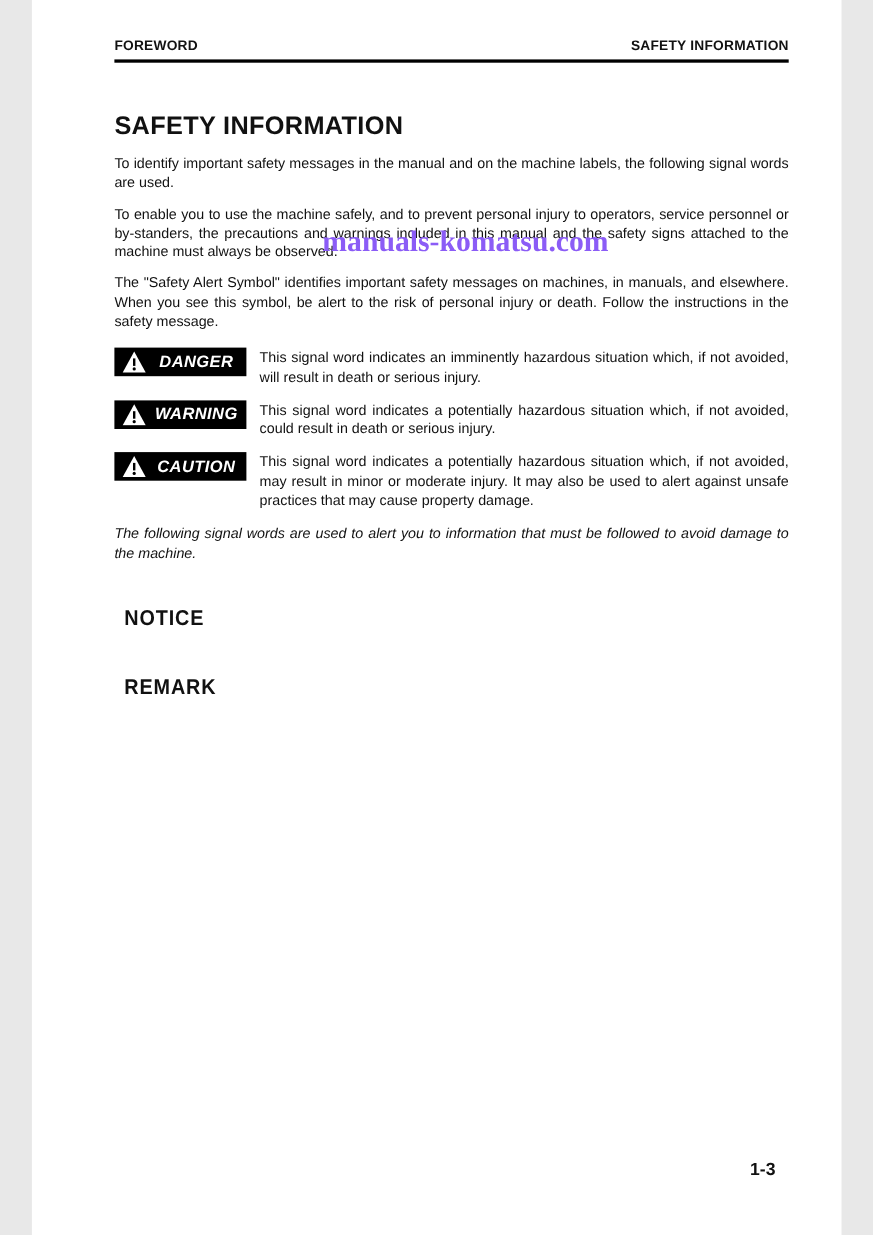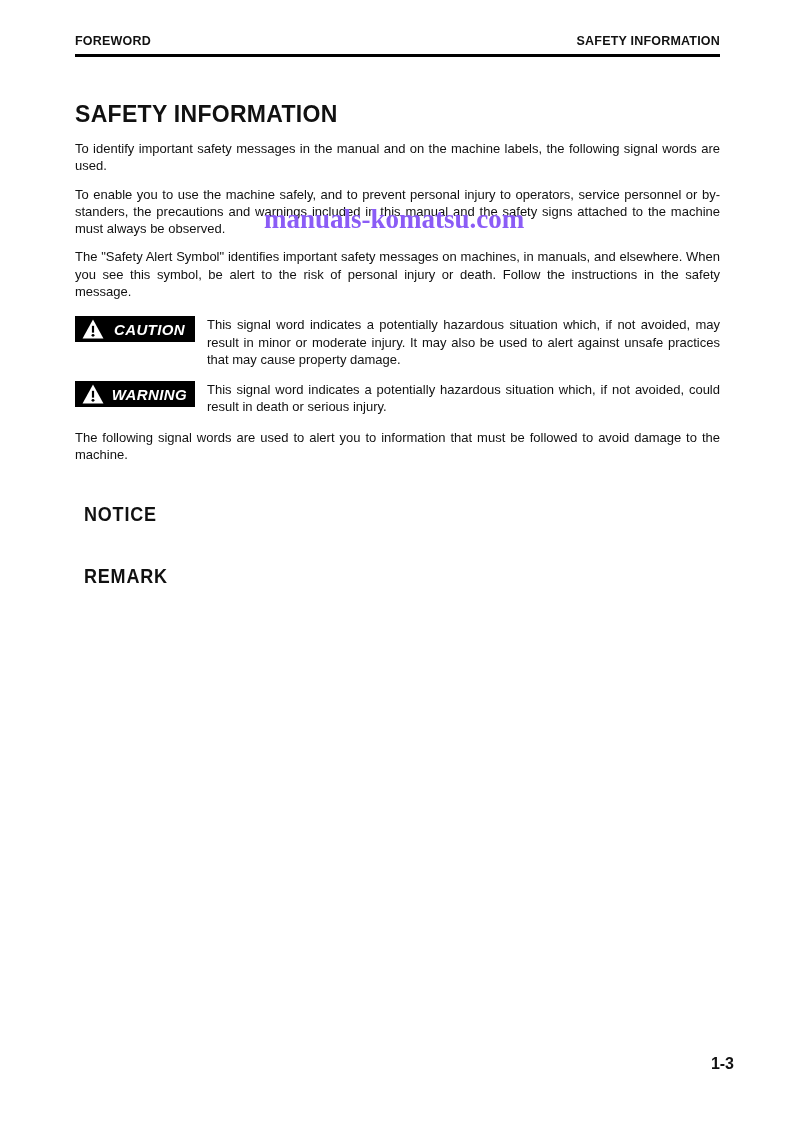--- a/index.html
+++ b/index.html
@@ -1,22 +1,22 @@
 <!DOCTYPE html>
 <html><head>
 <meta charset="utf-8">
 <style>
   html, body { margin:0; padding:0; background:#e8e8e8; }
   .page {
     position:relative;
-    width:794px; height:1123px;
+    width:736px; height:1123px;
     margin:0 auto;
     background:#ffffff;
     box-sizing:border-box;
-    padding:34px 74px 0 75px;
+    padding:34px 48px 0 75px;
     font-family:"Liberation Sans", sans-serif;
     color:#111;
     overflow:hidden;
   }
   .header {
     display:flex; justify-content:space-between; align-items:flex-end;
     font-size:12.5px; font-weight:bold; letter-spacing:0.2px;
   }
   .header-rule {
     border:none; border-top:3px solid #000;
@@ -45,21 +45,21 @@
   }
   .signal-badge .badge-label {
     font-weight:bold; font-style:italic;
     font-size:15px; letter-spacing:0.4px;
     flex:1; text-align:center;
   }
   .warn-icon { width:22px; height:20px; display:block; flex:0 0 auto; }
   .signal-desc, .info-desc {
     font-size:13px; line-height:1.33; text-align:justify;
   }
-  .machine-note { margin-top:18px; }
+  .machine-note { margin-top:18px;font-style:italic; }
   .info-rows { margin-top:16px; }
   .info-row {
     display:grid; grid-template-columns:132px 1fr;
     align-items:start;
     margin-bottom:17px;
     margin-top:39px;
   }
   .info-label {
     font-weight:bold; font-size:18px; letter-spacing:0.8px;
     padding-left:9px; padding-top:2px;
@@ -88,43 +88,54 @@
   <hr class="header-rule">
 
   <h1 class="doc-title">SAFETY INFORMATION</h1>
 
   <p class="body-text">To identify important safety messages in the manual and on the machine labels, the following signal words are used.</p>
   <p class="body-text">To enable you to use the machine safely, and to prevent personal injury to operators, service personnel or by-standers, the precautions and warnings included in this manual and the safety signs attached to the machine must always be observed.</p>
   <p class="body-text">The "Safety Alert Symbol" identifies important safety messages on machines, in manuals, and elsewhere. When you see this symbol, be alert to the risk of personal injury or death. Follow the instructions in the safety message.</p>
 
   <div class="signal-rows">
 
-
     <div class="signal-row">
       <div class="signal-badge">
         <svg class="warn-icon" viewBox="0 0 24 22">
           <path d="M12 0.5 L23.5 21.5 L0.5 21.5 Z" fill="#ffffff"></path>
           <rect x="10.8" y="7.5" width="2.4" height="7.5" fill="#000000"></rect>
           <circle cx="12" cy="18" r="1.6" fill="#000000"></circle>
         </svg>
-        <span class="badge-label">CAUTION</span>
+        <span class="badge-label">DANGER</span>
       </div>
-      <div class="signal-desc">This signal word indicates a potentially hazardous situation which, if not avoided, may result in minor or moderate injury. It may also be used to alert against unsafe practices that may cause property damage.</div>
+      <div class="signal-desc">This signal word indicates an imminently hazardous situation which, if not avoided, will result in death or serious injury.</div>
     </div>
 
     <div class="signal-row">
       <div class="signal-badge">
         <svg class="warn-icon" viewBox="0 0 24 22">
           <path d="M12 0.5 L23.5 21.5 L0.5 21.5 Z" fill="#ffffff"></path>
           <rect x="10.8" y="7.5" width="2.4" height="7.5" fill="#000000"></rect>
           <circle cx="12" cy="18" r="1.6" fill="#000000"></circle>
         </svg>
         <span class="badge-label">WARNING</span>
       </div>
       <div class="signal-desc">This signal word indicates a potentially hazardous situation which, if not avoided, could result in death or serious injury.</div>
+    </div>
+
+    <div class="signal-row">
+      <div class="signal-badge">
+        <svg class="warn-icon" viewBox="0 0 24 22">
+          <path d="M12 0.5 L23.5 21.5 L0.5 21.5 Z" fill="#ffffff"></path>
+          <rect x="10.8" y="7.5" width="2.4" height="7.5" fill="#000000"></rect>
+          <circle cx="12" cy="18" r="1.6" fill="#000000"></circle>
+        </svg>
+        <span class="badge-label">CAUTION</span>
+      </div>
+      <div class="signal-desc">This signal word indicates a potentially hazardous situation which, if not avoided, may result in minor or moderate injury. It may also be used to alert against unsafe practices that may cause property damage.</div>
     </div>
 
   </div>
 
   <p class="body-text machine-note">The following signal words are used to alert you to information that must be followed to avoid damage to the machine.</p>
 
   <div class="info-rows">
 
     <div class="info-row">
       <div class="info-label">NOTICE</div>

